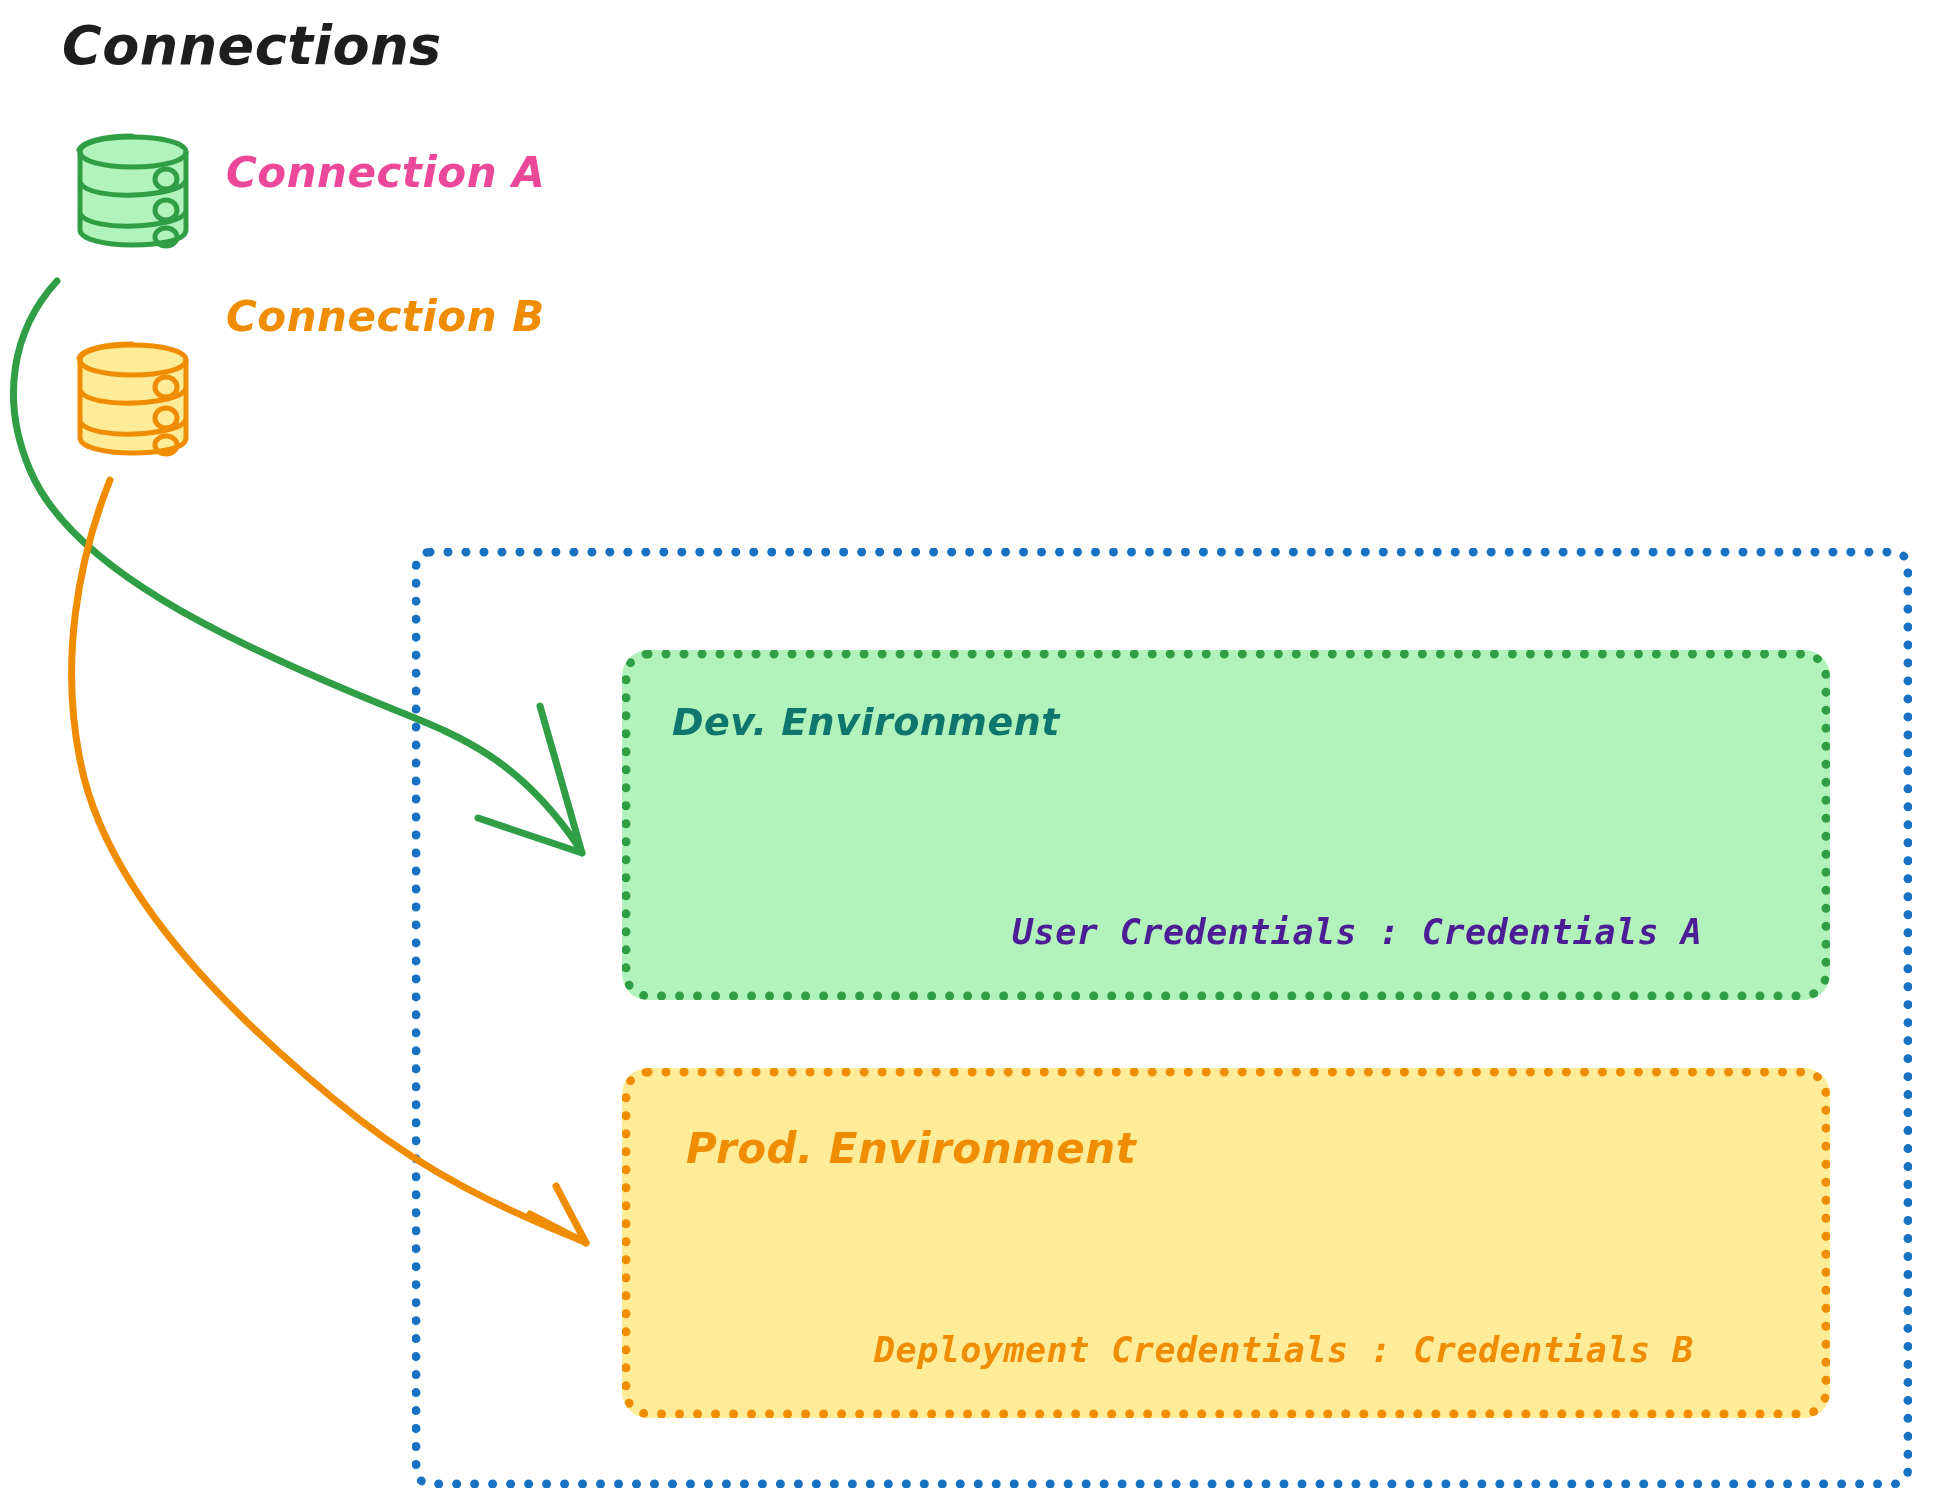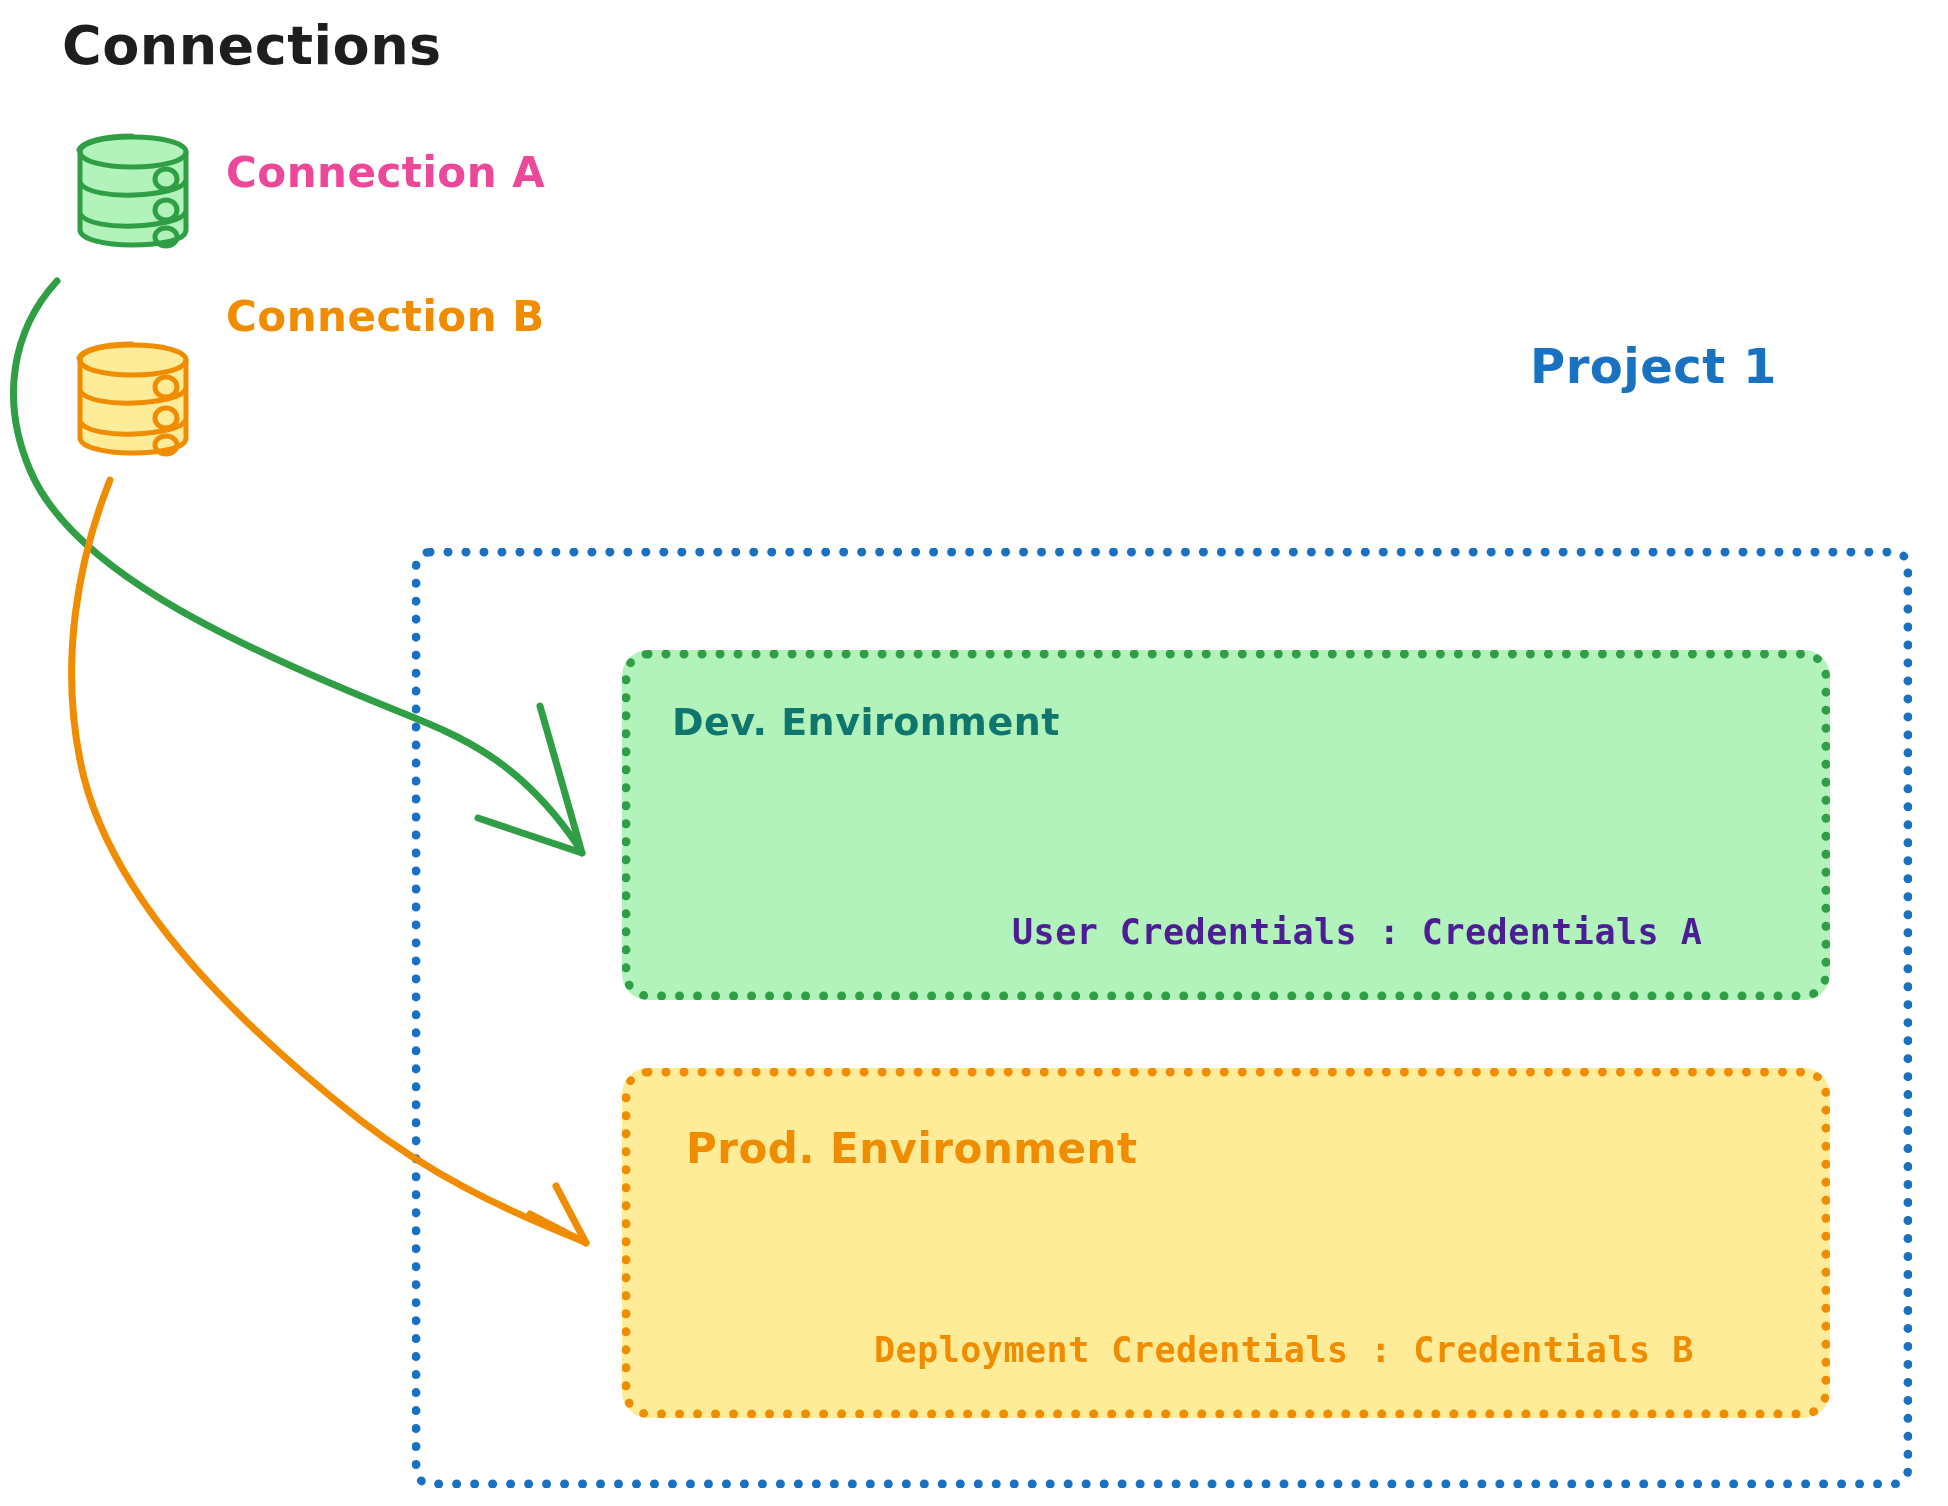--- a/index.html
+++ b/index.html
@@ -10,20 +10,21 @@
   }
   body {
     font-family: "DejaVu Sans", sans-serif;
   }
   #canvas {
     position: relative;
     width: 1948px;
     height: 1506px;
     background: #ffffff;
     overflow: hidden;
+    font-style: italic;
   }
 
   
   .hand {
     font-family: "DejaVu Sans", sans-serif;
     font-weight: 600;
     letter-spacing: 0.5px;
     white-space: nowrap;
     position: absolute;
   }
@@ -168,21 +169,20 @@
       <path d="M11 83 C16 91, 40 95, 64 94 C90 93, 112 88, 115 81"></path>
       <path d="M9 18 C12 10, 34 4, 62 4"></path>
       <ellipse cx="96" cy="47" rx="11" ry="10"></ellipse>
       <ellipse cx="96" cy="78" rx="11" ry="10"></ellipse>
       <ellipse cx="96" cy="105" rx="11" ry="9"></ellipse>
     </g>
   </svg>
 
   <div class="hand" id="label-connection-b">Connection B</div>
 
-  <div class="hand" id="label-project-title">Project 1</div>
 
   <div class="dotted-box" id="project-container"></div>
 
   <div class="dotted-box" id="dev-environment-box"></div>
   <div class="hand" id="label-dev-env">Dev. Environment</div>
   <div class="mono" id="text-dev-credentials">User Credentials : Credentials A</div>
 
   <div class="dotted-box" id="prod-environment-box"></div>
   <div class="hand" id="label-prod-env">Prod. Environment</div>
   <div class="mono" id="text-prod-credentials">Deployment Credentials : Credentials B</div>

